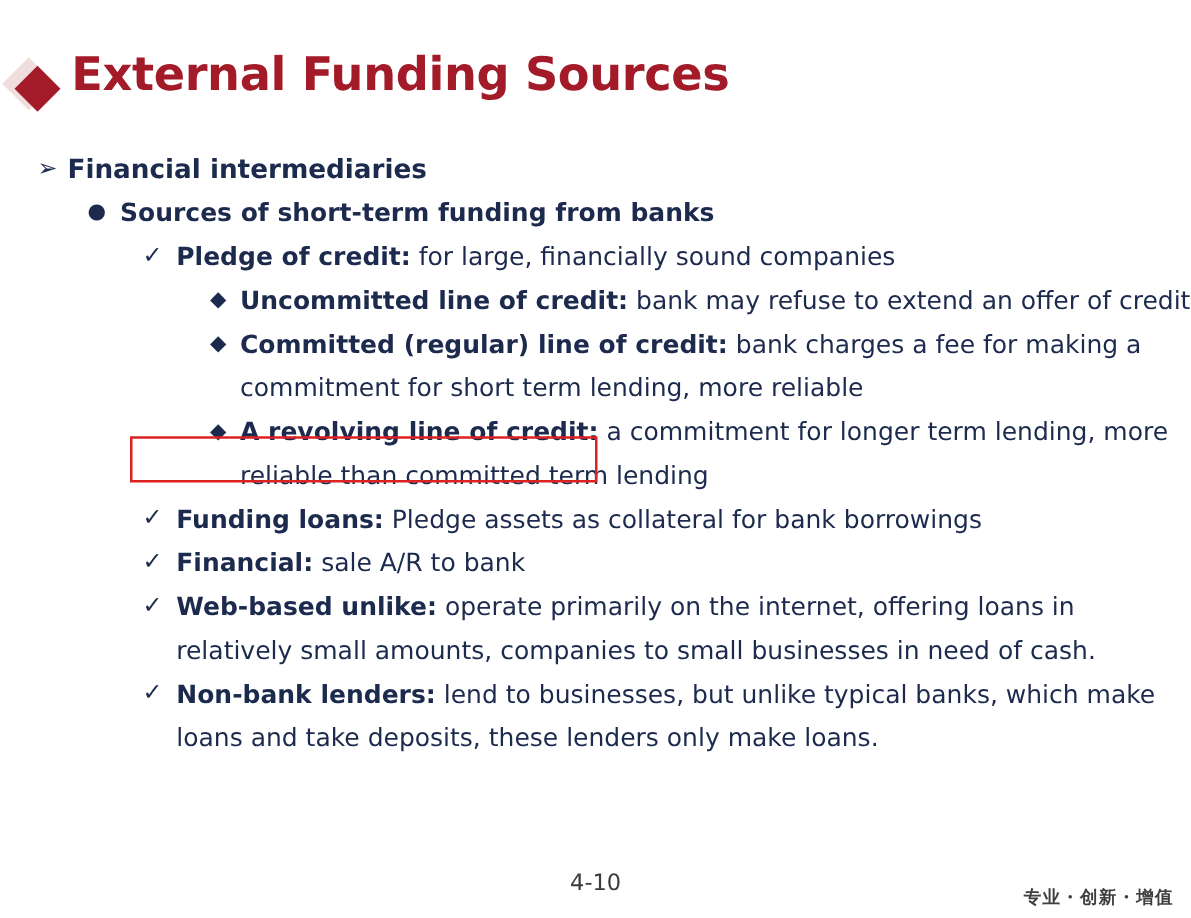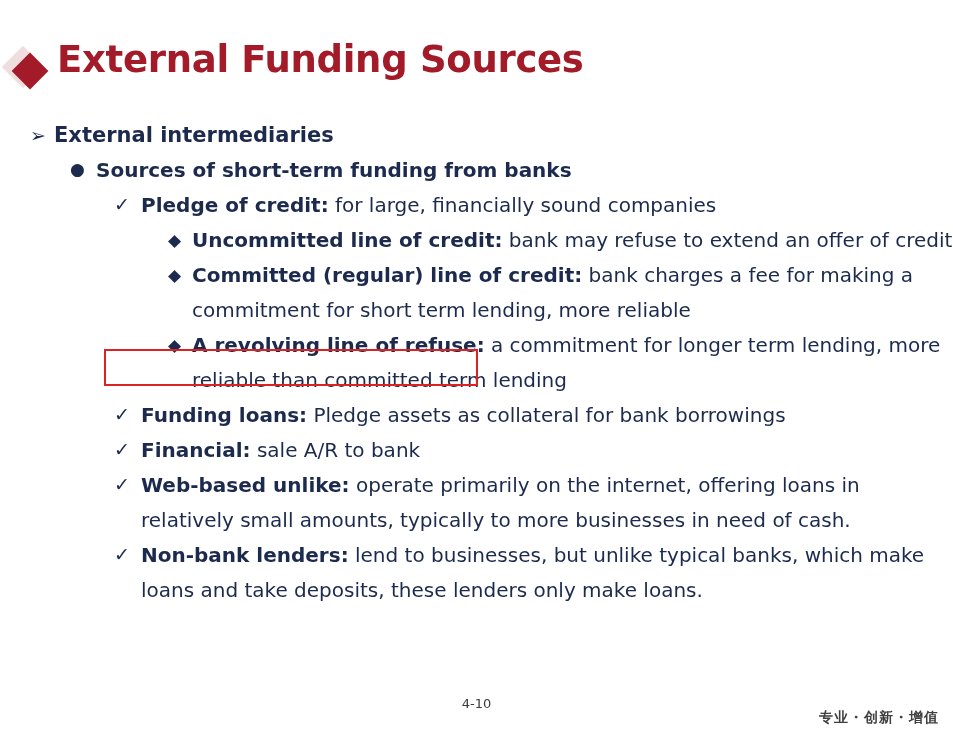--- a/index.html
+++ b/index.html
@@ -163,21 +163,21 @@
     box-sizing: border-box;
   }
 
   
   .page-number {
     position: absolute;
     left: 0;
     top: 696px;
     width: 953px;
     text-align: center;
-    font-size: 13px;
+    font-size: 18px;
     color: #3b3b3b;
     font-family: "DejaVu Sans", sans-serif;
   }
   .footer-tag {
     position: absolute;
     right: 14px;
     top: 709px;
     font-size: 14px;
     font-weight: bold;
     color: #404040;
@@ -192,53 +192,53 @@
   <div class="title-marker">
     <div class="sq"></div>
     <div class="dia"></div>
   </div>
   <div class="title-text">External Funding Sources</div>
 </div>
 
 <div class="content" id="outline-root">
     <div class="row lvl1">
       <span class="bullet">➢</span>
-      <span class="row-text"><b class="lead">External intermediaries</b><span class="rest"></span></span>
+      <span class="row-text"><b class="lead">Financial intermediaries</b><span class="rest"></span></span>
     </div>
     <div class="row lvl2">
       <span class="bullet">●</span>
       <span class="row-text"><b class="lead">Sources of short-term funding from banks</b><span class="rest"></span></span>
     </div>
     <div class="row lvl3">
       <span class="bullet">✓</span>
       <span class="row-text"><b class="lead">Pledge of credit:</b><span class="rest"> for large, financially sound companies</span></span>
     </div>
     <div class="row lvl4">
       <span class="bullet">◆</span>
       <span class="row-text"><b class="lead">Uncommitted line of credit:</b><span class="rest"> bank may refuse to extend an offer of credit</span></span>
     </div>
     <div class="row lvl4">
       <span class="bullet">◆</span>
       <span class="row-text"><b class="lead">Committed (regular) line of credit:</b><span class="rest"> bank charges a fee for making a commitment for short term lending, more reliable</span></span>
     </div>
     <div class="row lvl4">
       <span class="bullet">◆</span>
-      <span class="row-text"><b class="lead">A revolving line of refuse:</b><span class="rest"> a commitment for longer term lending, more reliable than committed term lending</span></span>
+      <span class="row-text"><b class="lead">A revolving line of credit:</b><span class="rest"> a commitment for longer term lending, more reliable than committed term lending</span></span>
     </div>
     <div class="row lvl3">
       <span class="bullet">✓</span>
       <span class="row-text"><b class="lead">Funding loans:</b><span class="rest"> Pledge assets as collateral for bank borrowings</span></span>
     </div>
     <div class="row lvl3">
       <span class="bullet">✓</span>
       <span class="row-text"><b class="lead">Financial:</b><span class="rest"> sale A/R to bank</span></span>
     </div>
     <div class="row lvl3">
       <span class="bullet">✓</span>
-      <span class="row-text"><b class="lead">Web-based unlike:</b><span class="rest"> operate primarily on the internet, offering loans in relatively small amounts, typically to more businesses in need of cash.</span></span>
+      <span class="row-text"><b class="lead">Web-based unlike:</b><span class="rest"> operate primarily on the internet, offering loans in relatively small amounts, companies to small businesses in need of cash.</span></span>
     </div>
     <div class="row lvl3">
       <span class="bullet">✓</span>
       <span class="row-text"><b class="lead">Non-bank lenders:</b><span class="rest"> lend to businesses, but unlike typical banks, which make loans and take deposits, these lenders only make loans.</span></span>
     </div>
   </div>
 
 <div class="page-number">4-10</div>
 <div class="footer-tag">专业・创新・增值</div>
 

